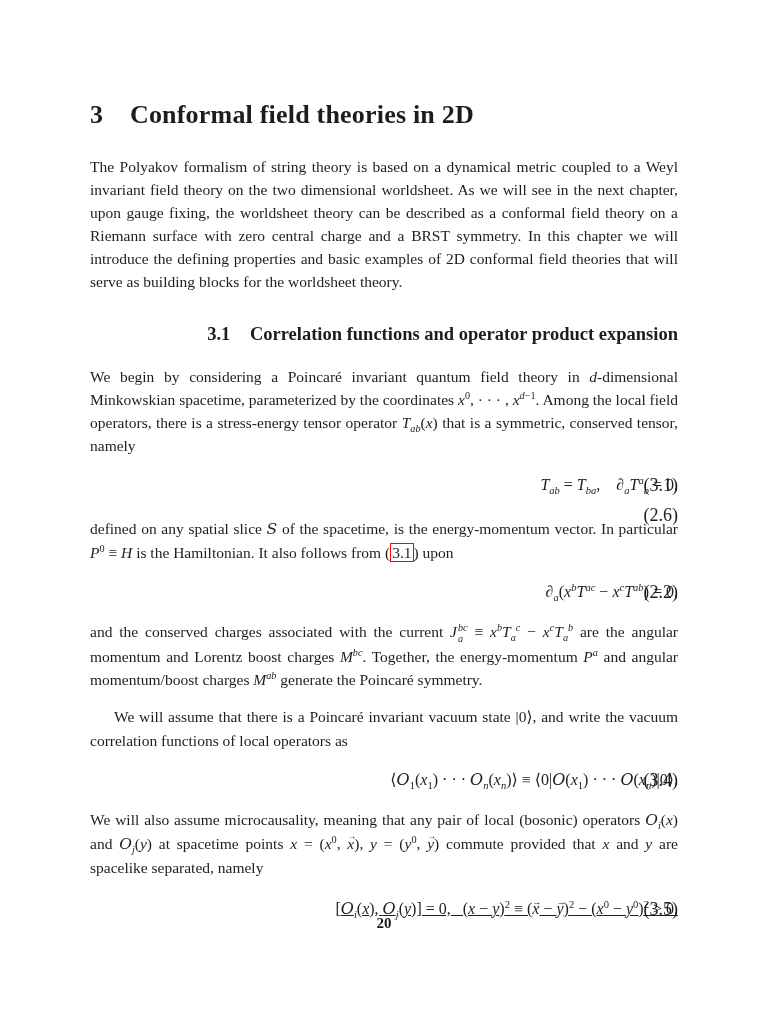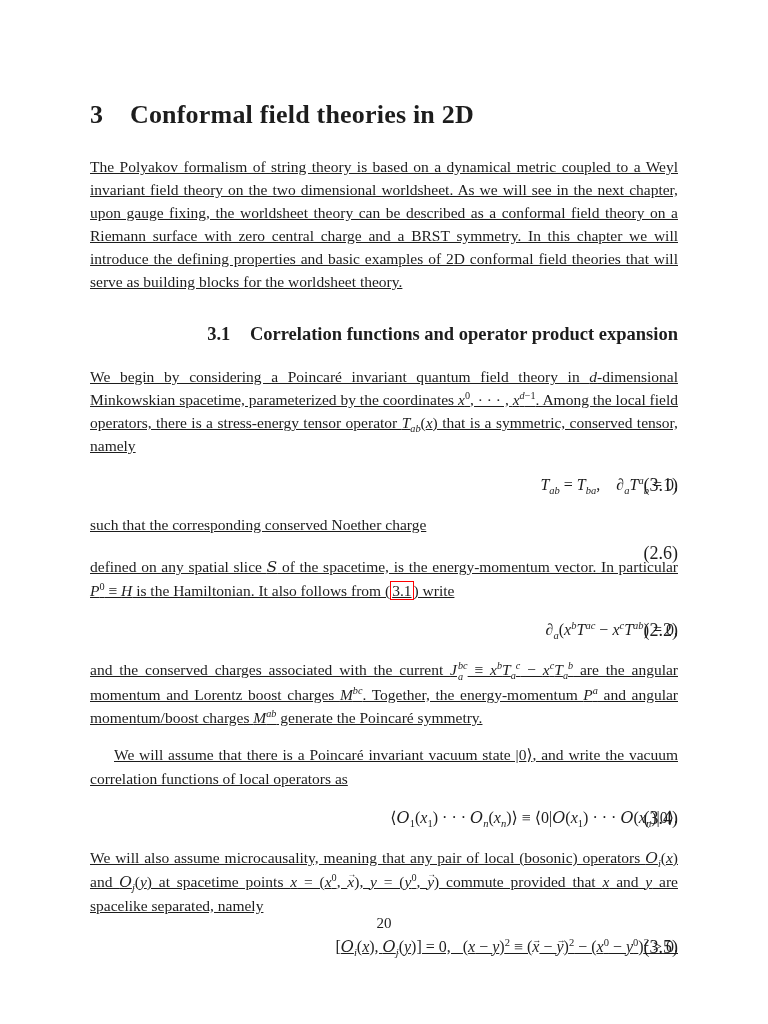--- a/index.html
+++ b/index.html
@@ -39,21 +39,21 @@
   }
   h1.section .secnum { margin-right: 20px; }
   h2.subsection {
     font-size: 18.5px;
     line-height: 24px;
     font-weight: bold;
     text-align: right;
     margin: 29px 0 19px 0;
   }
   h2.subsection .secnum { margin-right: 15px; }
-  p { margin: 0 0 0 0; text-decoration: underline; }
+  p { margin: 0 0 0 0; }
   p.indent { text-indent: 24px; }
   p + p { margin-top: 0; }
   .eq {
     position: relative;
     text-align: right;
     font-size: 16px;
     margin: 15px 0 15px 0;
     line-height: 26px;
   }
   .eq .eqnum {
@@ -105,20 +105,21 @@
     border: 1.5px solid var(--link-red);
     padding: 0 1px;
   }
   .pagefoot {
     position: absolute;
     left: 0; right: 0;
     top: 915px;
     text-align: center;
     font-size: 15px;
     color: var(--text-color);
+    font-weight: bold;
   }
 </style>
 </head>
 <body>
 
 <div class="sheet">
   <div class="textblock">
 
     <h1 class="section">
       <span class="secnum">3</span>
@@ -132,27 +133,26 @@
       <span>Correlation functions and operator product expansion</span>
     </h2>
 
     <p>We begin by considering a Poincaré invariant quantum field theory in <i>d</i>-dimensional Minkowskian spacetime, parameterized by the coordinates <i>x</i><sup>0</sup>, · · · , <i>x</i><sup><i>d</i>−1</sup>. Among the local field operators, there is a stress-energy tensor operator <i>T</i><sub><i>ab</i></sub>(<i>x</i>) that is a symmetric, conserved tensor, namely</p>
 
     <div class="eq">
       <span><i>T</i><sub><i>ab</i></sub> = <i>T</i><sub><i>ba</i></sub>,&nbsp;&nbsp;&nbsp;&nbsp;∂<sub><i>a</i></sub><i>T</i><sup><i>a</i></sup><sub><i>b</i></sub> = 0,</span>
       <span class="eqnum">(3.1)</span>
     </div>
 
-    <p>such that the corresponding conserved Noether charge</p>
 
     <div class="eq" style="margin:17px 0 19px 0; line-height:44px;">
       <span class="eqnum">(2.6)</span>
     </div>
 
-    <p><span>defined on any spatial slice <span class="cal">S</span> of the spacetime, is the energy-momentum vector. In particular <i>P</i><sup>0</sup> ≡ <i>H</i> is the Hamiltonian. It also follows from (</span><span class="linkbox">3.1</span><span>) write</span></p>
+    <p><span>defined on any spatial slice <span class="cal">S</span> of the spacetime, is the energy-momentum vector. In particular <i>P</i><sup>0</sup> ≡ <i>H</i> is the Hamiltonian. It also follows from (</span><span class="linkbox">3.1</span><span>) upon</span></p>
 
     <div class="eq">
       <span>∂<sub><i>a</i></sub>(<i>x</i><sup><i>b</i></sup><i>T</i><sup><i>ac</i></sup> − <i>x</i><sup><i>c</i></sup><i>T</i><sup><i>ab</i></sup>) = 0,</span>
       <span class="eqnum">(2.2)</span>
     </div>
 
     <p>and the conserved charges associated with the current <i>J</i><span class="ss"><span><i>bc</i></span><span><i>a</i></span></span> ≡ <i>x</i><sup><i>b</i></sup><i>T</i><sub><i>a</i></sub><sup><i>c</i></sup> − <i>x</i><sup><i>c</i></sup><i>T</i><sub><i>a</i></sub><sup><i>b</i></sup> are the angular momentum and Lorentz boost charges <i>M</i><sup><i>bc</i></sup>. Together, the energy-momentum <i>P</i><sup><i>a</i></sup> and angular momentum/boost charges <i>M</i><sup><i>ab</i></sup> generate the Poincaré symmetry.</p>
 
     <p class="indent" style="margin-top:14px;">We will assume that there is a Poincaré invariant vacuum state |0<span class="dv">⟩</span>, and write the vacuum correlation functions of local operators as</p>
 

